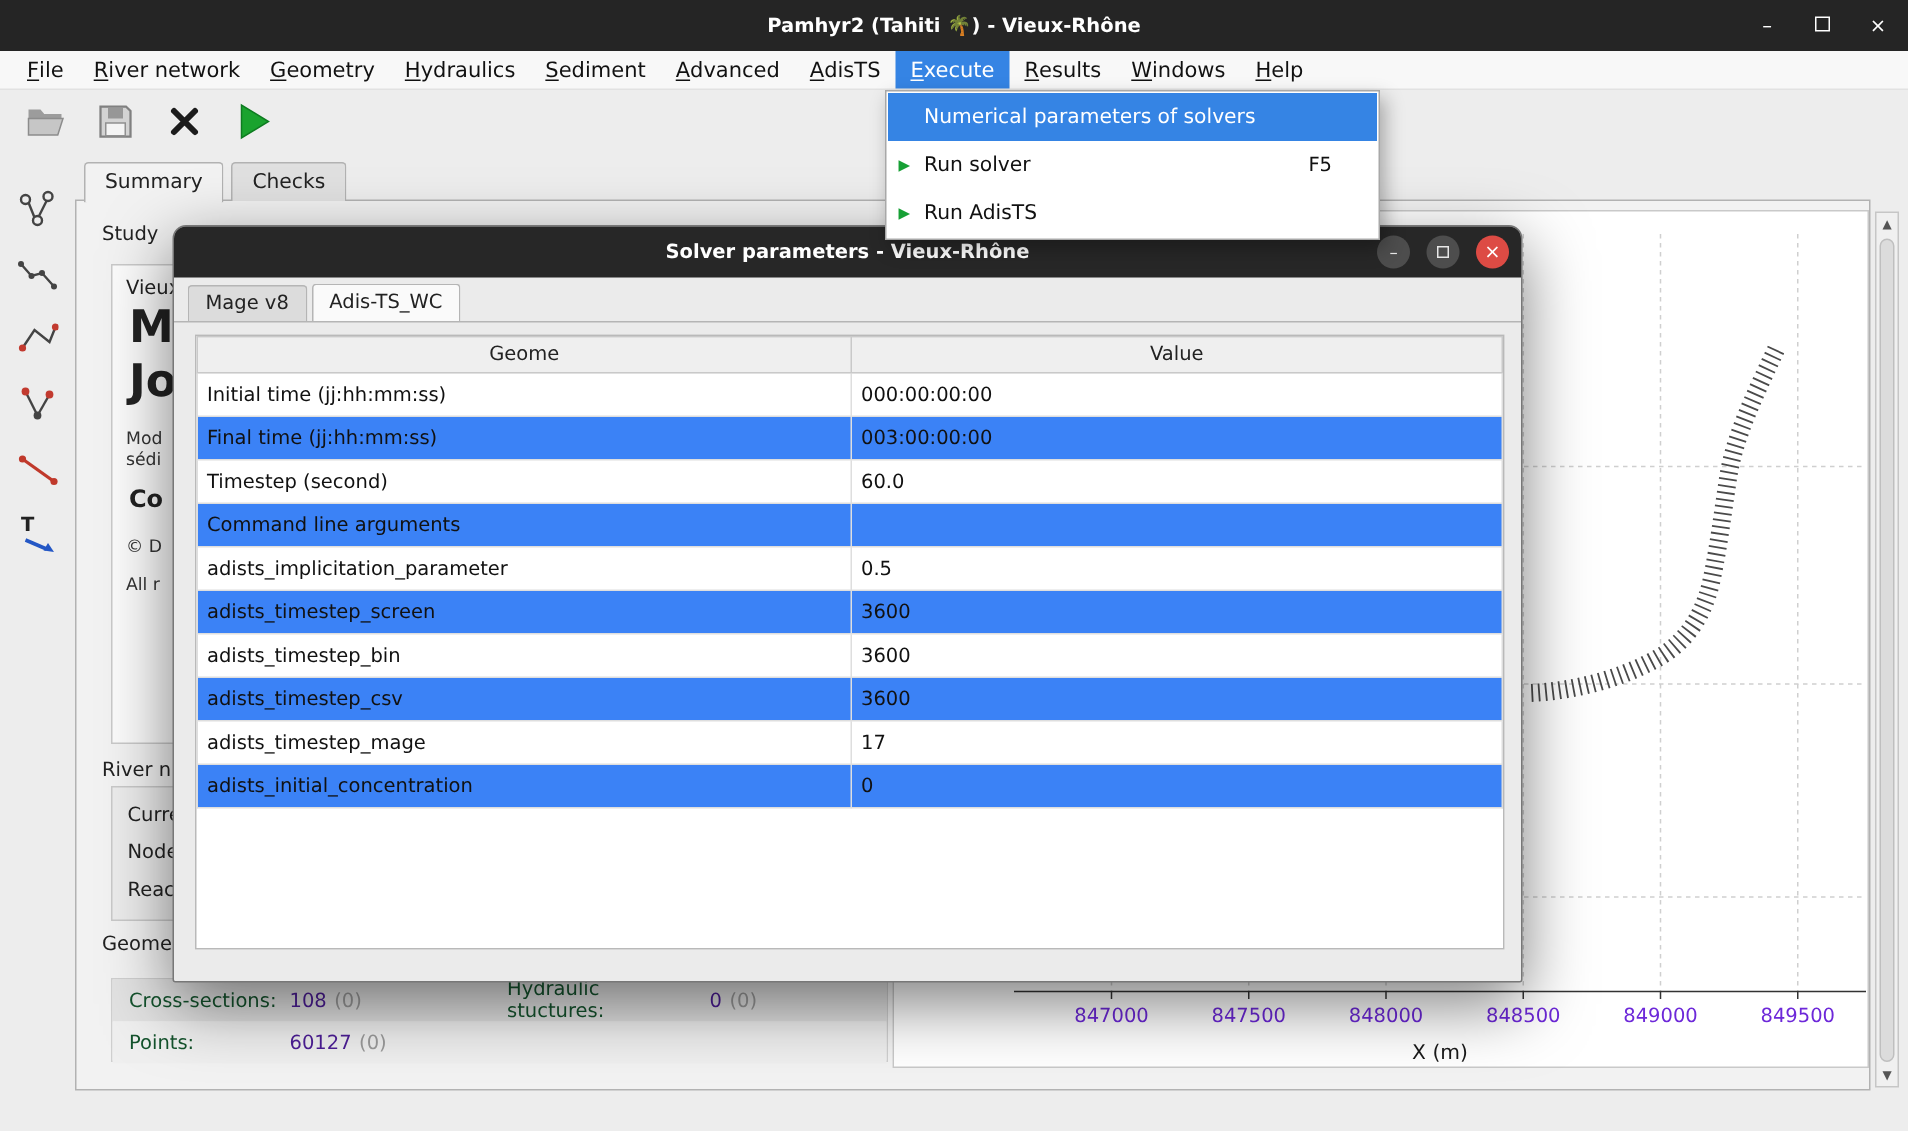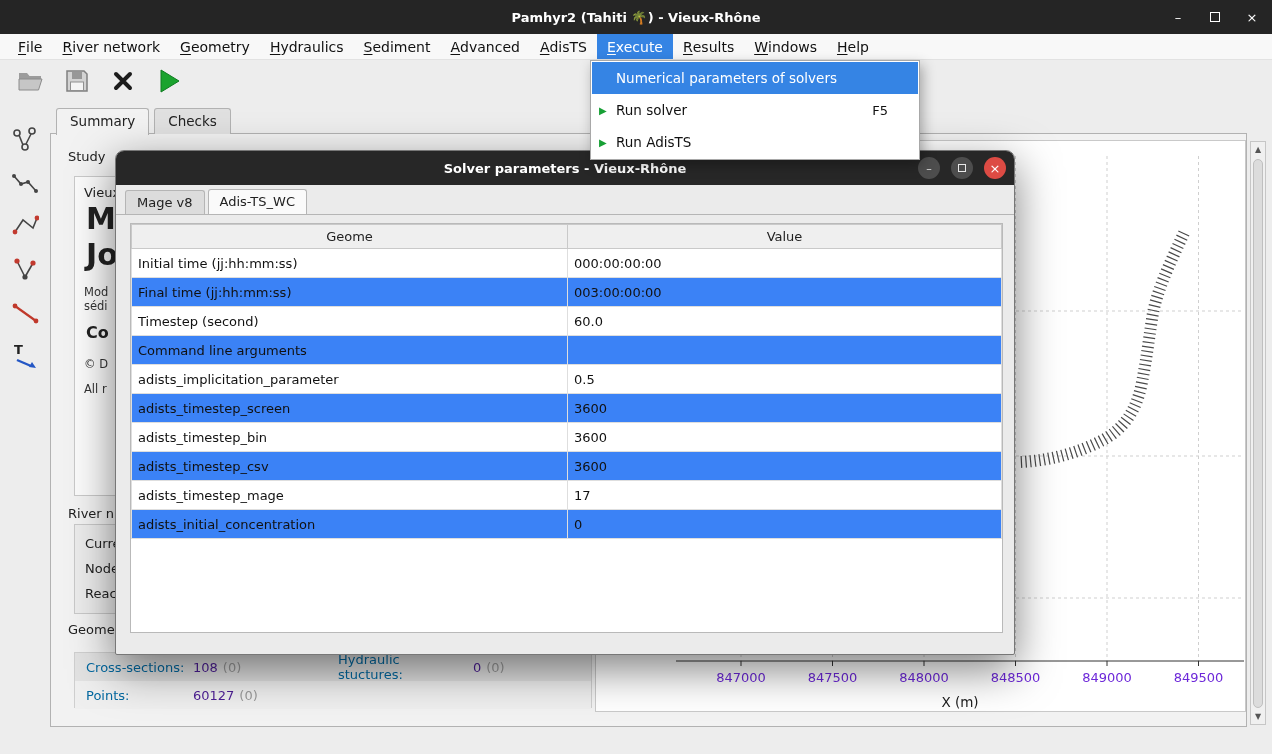--- a/index.html
+++ b/index.html
@@ -46,21 +46,21 @@
   .f-cp{left:9px;top:180px;font-size:11.5px;color:#333}
   .f-rt{left:9px;top:205px;font-size:11.5px;color:#333}
   .network-panel{position:absolute;left:74px;top:524px;width:518px;height:90px;background:#ececec;border:1px solid #c9c9c9}
   .net-row{position:absolute;left:10px;font-size:13px;color:#222;white-space:nowrap}
   .net-row.r0{top:11px}.net-row.r1{top:36px}.net-row.r2{top:61px}
   .stats-panel{position:absolute;left:74px;top:652px;width:518px;height:56px;border:1px solid #cfcfcf}
   .stats-row{position:absolute;left:0;width:100%;height:28px}
   .stats-row.r1{top:0;background:#e2e2e2}
   .stats-row.r2{top:28px;background:#efefef}
   .stat{position:absolute;top:0;height:28px;display:flex;align-items:center;gap:5px;font-size:13px}
-  .stat .lab{color:#0369a1}
+  .stat .lab{color:#14532d}
   .stat .val{color:#4c1d95}
   .stat .ext{color:#9a9a9a}
   .stat.p1{left:11px}.stat.p1 .lab{width:102px}
   .stat.p2{left:263px}.stat.p2 .lab{width:130px}
 
   
   .plot-panel{position:absolute;left:595px;top:140px;width:651px;height:572px;background:#fff;border:1px solid #c9c9c9}
   .plot-svg{position:absolute;left:0;top:0}
   .tick-label{position:absolute;top:529px;transform:translateX(-50%);font-size:13px;color:#6d28d9}
   .x-axis-label{position:absolute;left:364px;top:553px;transform:translateX(-50%);font-size:13.5px;color:#1a1a1a}

